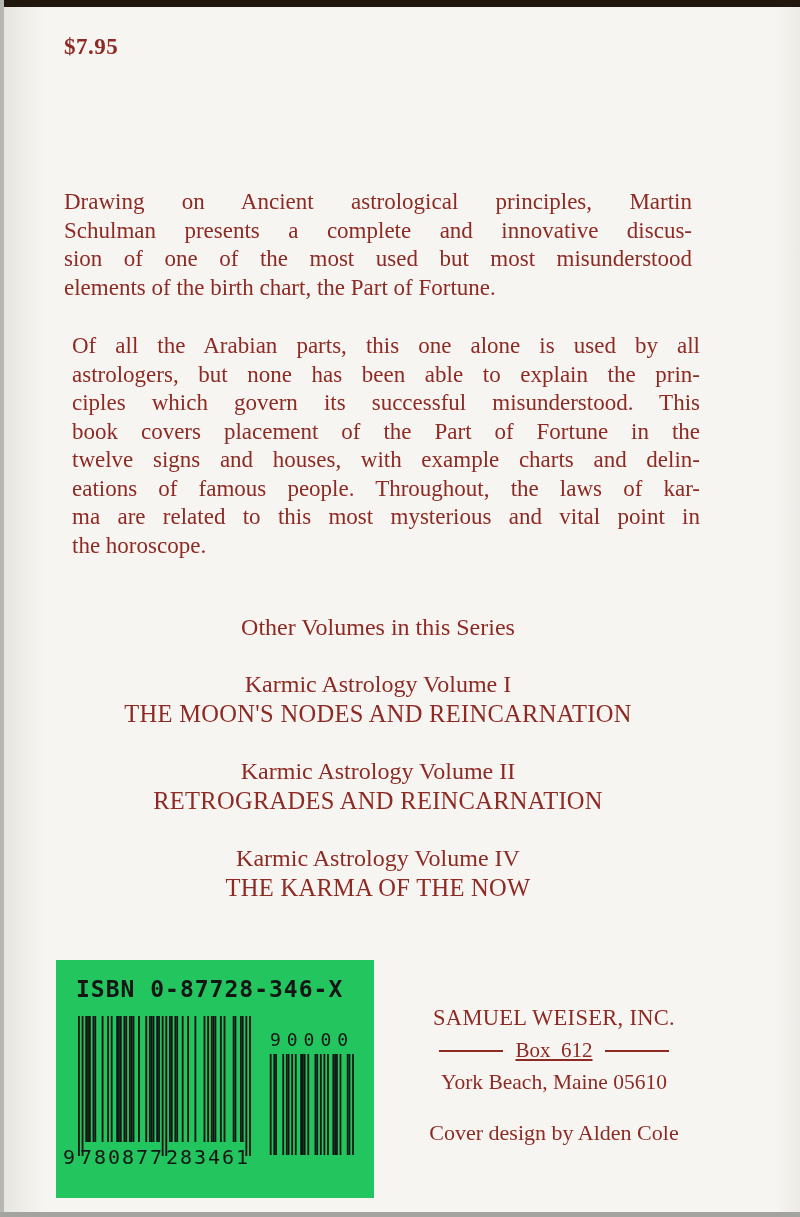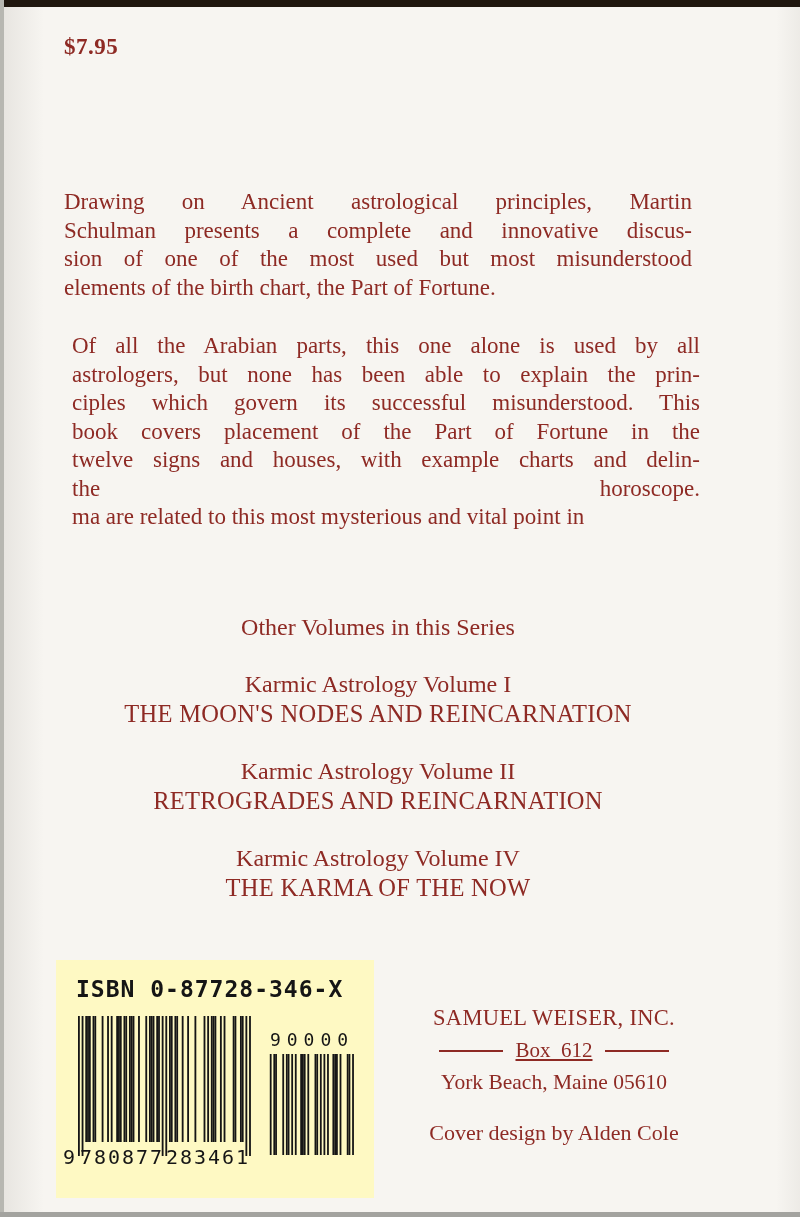--- a/index.html
+++ b/index.html
@@ -32,21 +32,21 @@
   .para1{top:188px;}
   .para2{top:332px;margin-left:8px;}
 
   .other-heading{position:absolute;left:64px;top:614px;width:628px;text-align:center;font-size:24px;}
 
   .volumes{position:absolute;left:34px;top:669px;width:688px;text-align:center;}
   .volume-entry{margin-bottom:27px;}
   .vol-series{font-size:24px;line-height:30px;}
   .vol-title{font-size:24.5px;line-height:30px;letter-spacing:0.3px;}
 
-  .barcode-panel{position:absolute;left:56px;top:960px;width:318px;height:238px;background:#fef9c3;}
+  .barcode-panel{position:absolute;left:56px;top:960px;width:318px;height:238px;background:#22c55e;}
   .isbn-label{position:absolute;left:20px;top:16px;
     font-family:"DejaVu Sans Mono","Liberation Mono",monospace;
     font-size:23px;font-weight:700;letter-spacing:1px;color:#151515;white-space:nowrap;}
   .ean13-wrap{position:absolute;left:6px;top:56px;}
   .ean5-wrap{position:absolute;left:208px;top:70px;}
 
   .publisher{position:absolute;left:408px;top:1004px;width:292px;text-align:center;}
   .pub-name{font-size:22.5px;line-height:27px;letter-spacing:0.3px;}
   .box-row{margin-top:7px;display:flex;align-items:center;justify-content:center;gap:12px;}
   .box-rule{display:inline-block;width:64px;height:0;border-top:2px solid var(--ink,#8e2a24);}
@@ -72,22 +72,23 @@
       <div class="tline">Schulman presents a complete and innovative discus-</div>
       <div class="tline">sion of one of the most used but most misunderstood</div>
       <div class="tline">elements of the birth chart, the Part of Fortune.</div>
     </div>
   <div class="para para2">
       <div class="tline">Of all the Arabian parts, this one alone is used by all</div>
       <div class="tline">astrologers, but none has been able to explain the prin-</div>
       <div class="tline">ciples which govern its successful misunderstood. This</div>
       <div class="tline">book covers placement of the Part of Fortune in the</div>
       <div class="tline">twelve signs and houses, with example charts and delin-</div>
+      <div class="tline">eations of famous people. Throughout, the laws of kar-</div>
+      <div class="tline">ma are related to this most mysterious and vital point in</div>
       <div class="tline">the horoscope.</div>
-      <div class="tline">ma are related to this most mysterious and vital point in</div>
     </div>
 
   <div class="other-heading">Other Volumes in this Series</div>
 
   <div class="volumes">
     <div class="volume-entry">
       <div class="vol-series">Karmic Astrology Volume I</div>
       <div class="vol-title">THE MOON'S NODES AND REINCARNATION</div>
     </div>
     <div class="volume-entry">

